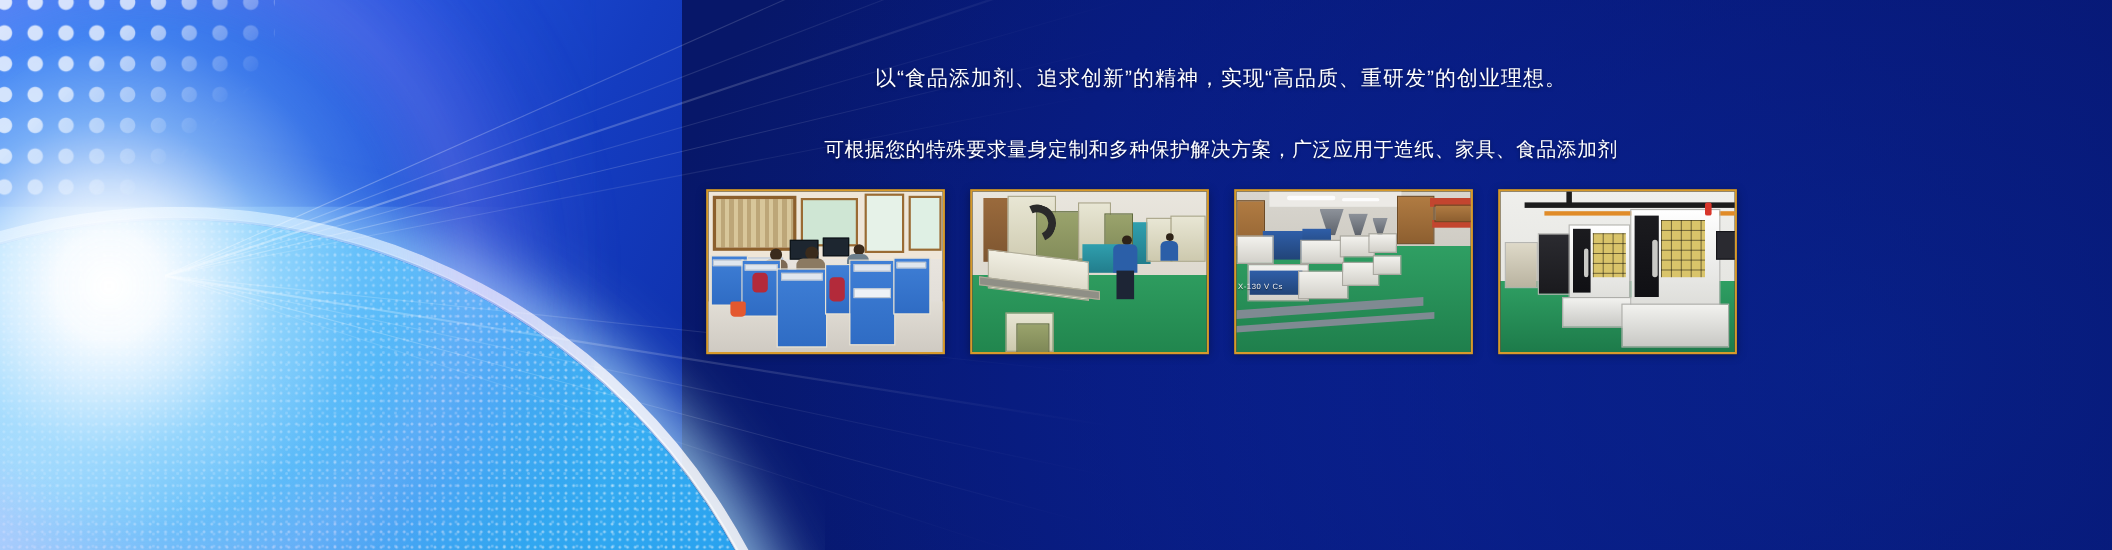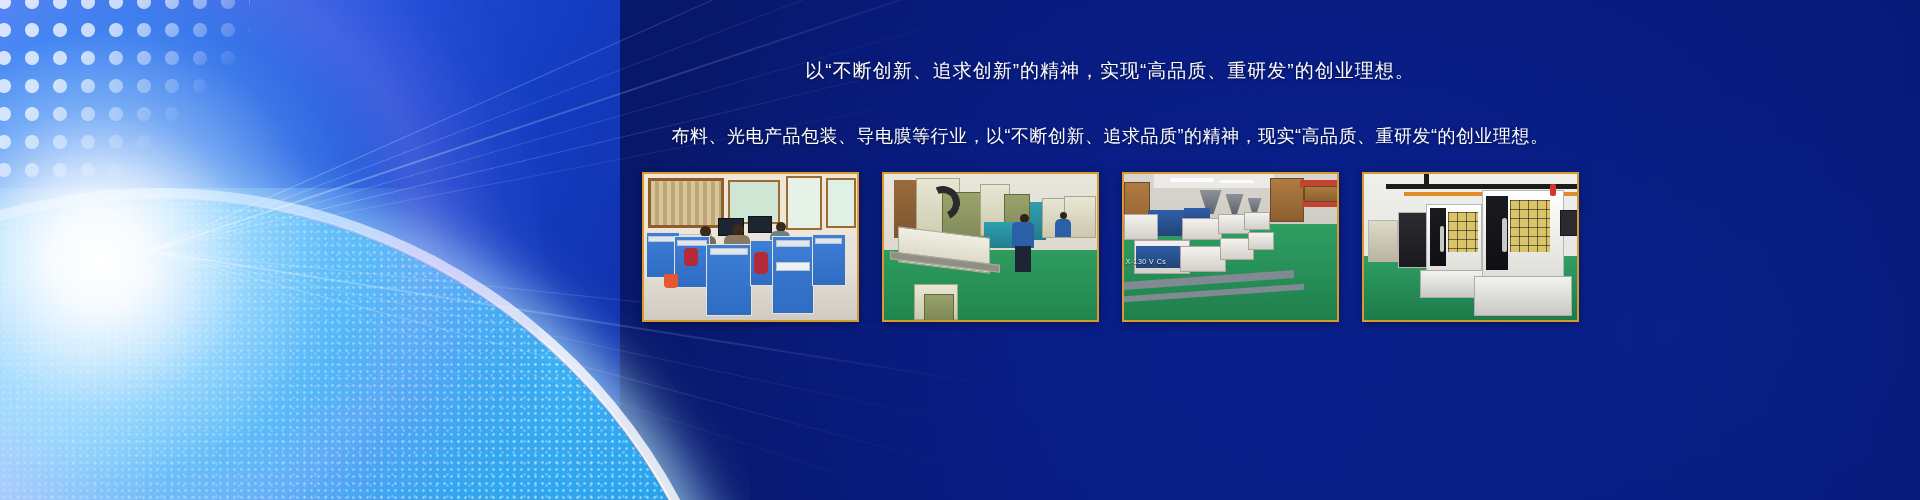--- a/index.html
+++ b/index.html
@@ -232,24 +232,24 @@
         <div class="ray" style="width: 880px; height: 1.4px; opacity: 0.6; transform: rotate(15deg);"></div>
         <div class="ray" style="width: 840px; height: 0.9px; opacity: 0.35; transform: rotate(18deg);"></div>
       </div>
     <div class="dots"></div>
     <div class="vignette"></div>
   </div>
 
   <div class="content">
 
 
-    <div class="subhead">以“不断创新、追求创新”的精神，实现“高品质、重研发”的创业理想。</div>
+    <div class="subhead">以“食品添加剂、追求创新”的精神，实现“高品质、重研发”的创业理想。</div>
 
     <div class="body-lines">
-      <div class="body-line">布料、光电产品包装、导电膜等行业，以“不断创新、追求品质”的精神，现实“高品质、重研发“的创业理想。</div>
+      <div class="body-line">可根据您的特殊要求量身定制和多种保护解决方案，广泛应用于造纸、家具、食品添加剂</div>
     </div>
 
     <div class="gallery">
 
       <div class="photo p1">
         <div class="inner">
           <div class="blind" style="left:4px;top:4px;width:76px;height:50px;"></div>
           <div class="win" style="left:84px;top:6px;width:52px;height:44px;"></div>
           <div class="win" style="left:142px;top:2px;width:36px;height:54px;background:#e6f2e8;"></div>
           <div class="win" style="left:182px;top:4px;width:30px;height:50px;background:#dff0e4;"></div>

